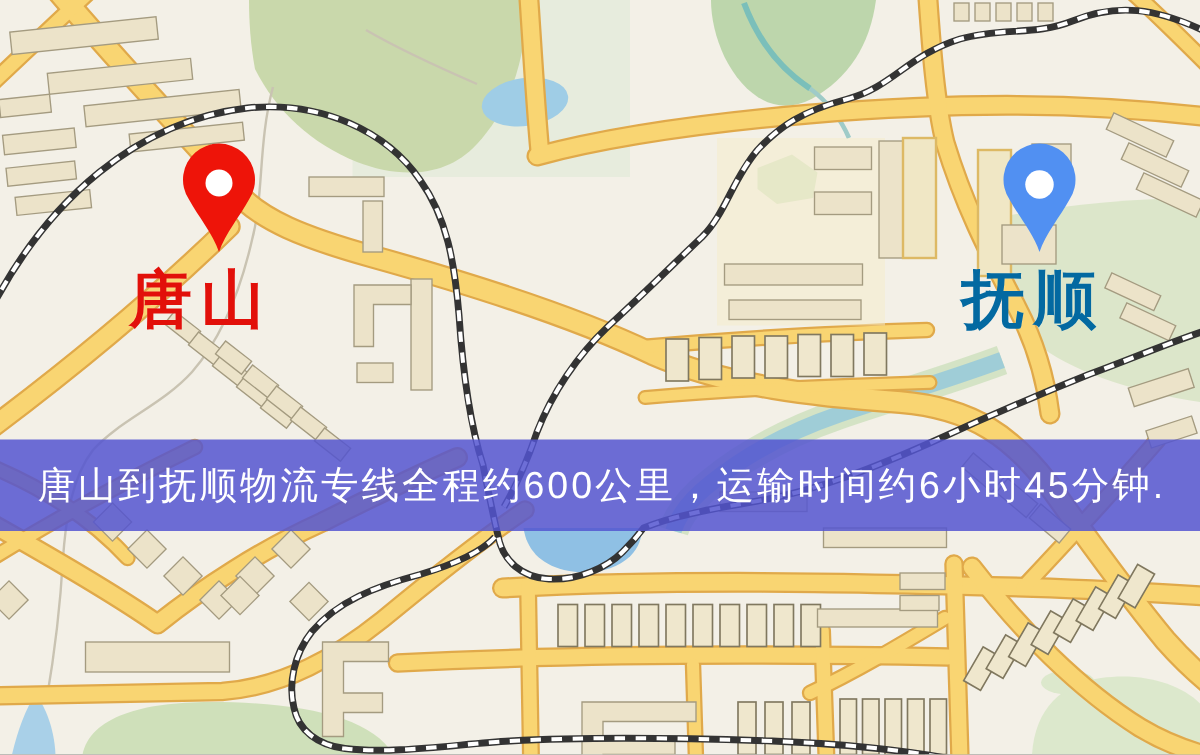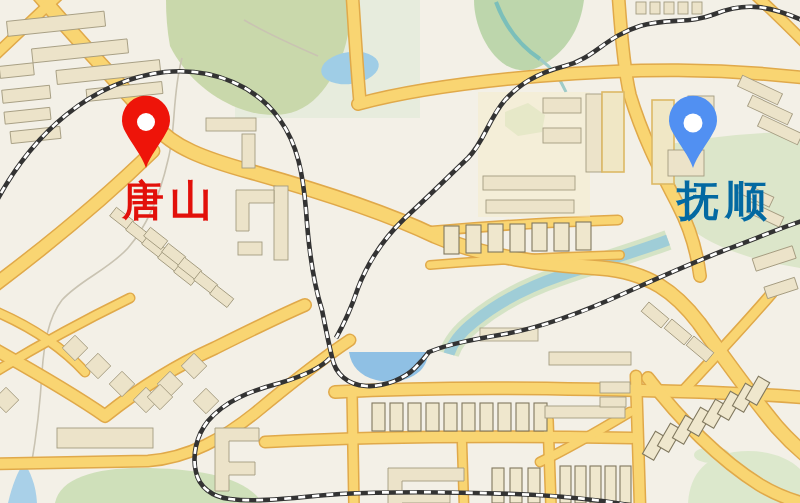--- a/index.html
+++ b/index.html
@@ -9,21 +9,21 @@
   .bld{fill:#ece3c9;stroke:#a49b80;stroke-width:0.9;}
   .bld2{fill:#efe7cd;stroke:#80785f;stroke-width:1.1;}
   .bldy{fill:#f0e7c5;stroke:#ddb964;stroke-width:1.6;}
   .road-c{fill:none;stroke:#e0a94a;stroke-linecap:round;stroke-linejoin:round;}
   .road-f{fill:none;stroke:#f9d572;stroke-linecap:round;stroke-linejoin:round;}
   .rw-base{fill:none;stroke:#333;stroke-width:4.6;}
   .rw-dash{fill:none;stroke:#fff;stroke-width:2.7;stroke-dasharray:7 7;}
   .stream{fill:none;stroke:#c9c3b2;stroke-width:1.6;}
   .pin-label{position:absolute;font-weight:bold;font-size:42px;line-height:44px;
              font-family:"Liberation Serif",serif;letter-spacing:6px;
-             text-shadow:0 0 1px rgba(255,255,255,.35);white-space:nowrap;margin-left:36px;}
+             text-shadow:0 0 1px rgba(255,255,255,.35);white-space:nowrap;}
   #banner{position:absolute;left:0;top:293px;width:800px;height:61px;
           display:flex;align-items:center;}
   #banner span{padding-left:25px;font-size:25px;letter-spacing:2px;white-space:nowrap;}
 </style>
 </head>
 <body>
 
 <div id="stage">
 
 <svg id="map-svg" width="800" height="503" viewBox="0 0 800 503">
@@ -264,14 +264,17 @@
   </g>
   <g>
     <path d="M693,168 C689,156 679,144 673,133 A24,24 0 1 1 713,133 C707,144 697,156 693,168 Z" fill="#5190f2"></path>
     <circle cx="693" cy="123" r="9.5" fill="#ffffff"></circle>
   </g>
 </svg>
 
   <div class="pin-label" style="left: 86px; top: 179px; color: rgb(226, 16, 10);">唐山</div>
   <div class="pin-label" style="left: 641px; top: 179px; color: #0369a1;">抚顺</div>
 
+  <div id="banner" style="background-color: rgba(84, 85, 208, 0.85);">
+    <span style="color: rgb(255, 255, 255);">唐山到抚顺物流专线全程约600公里，运输时间约6小时45分钟.</span>
+  </div>
 
 </div>
 
 </body></html>

